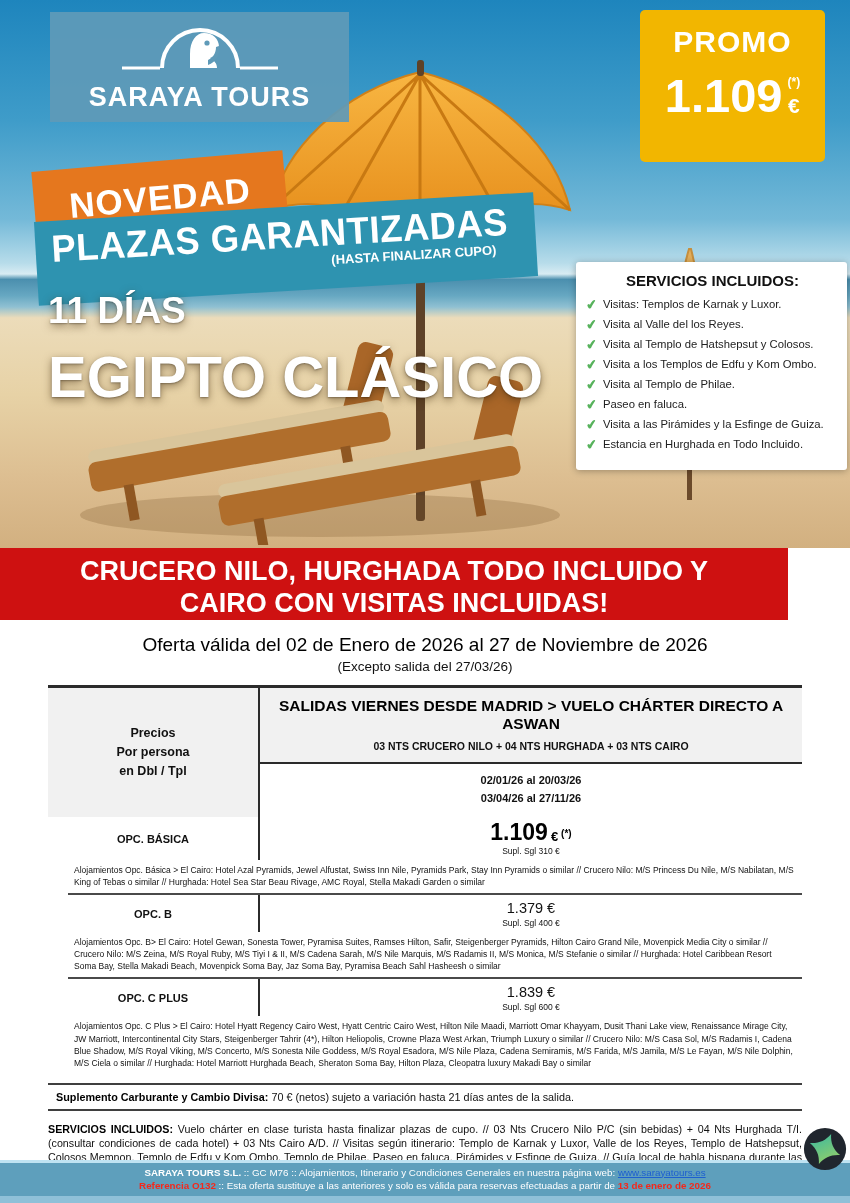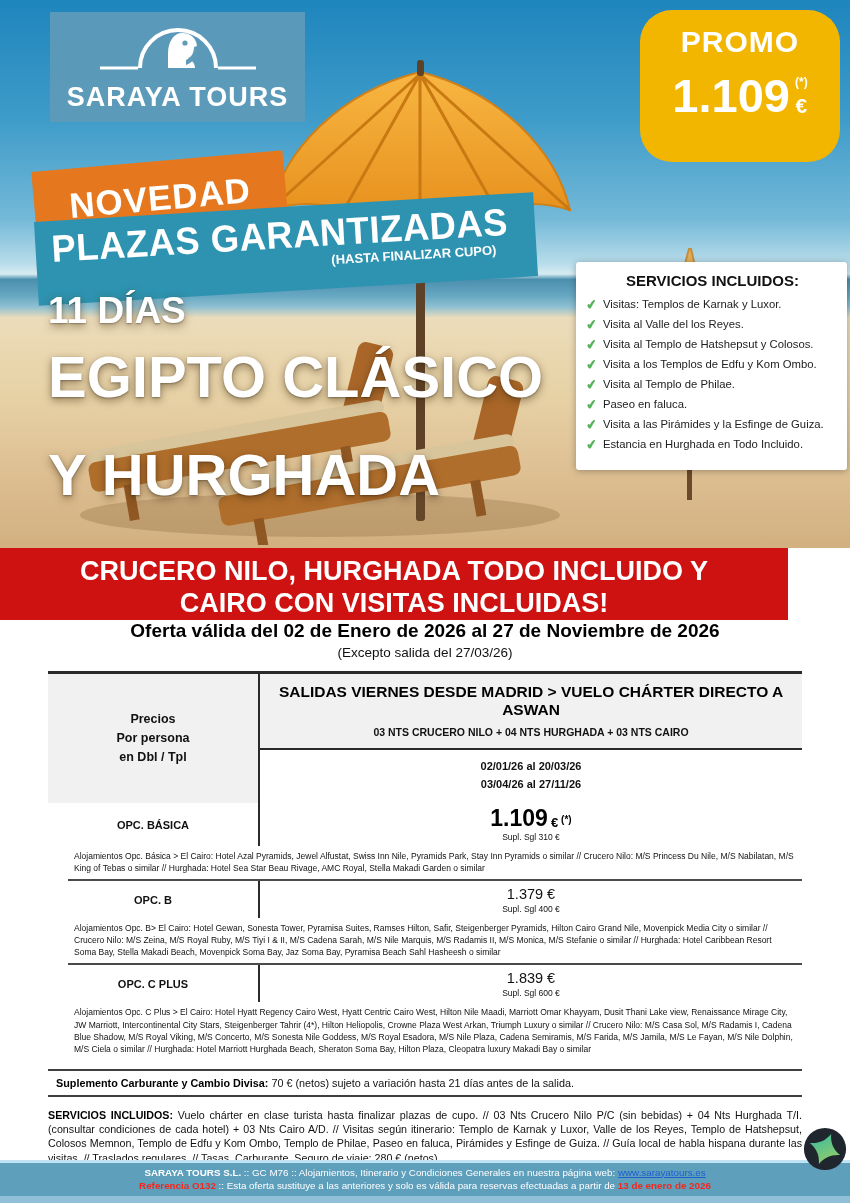--- a/index.html
+++ b/index.html
@@ -10,30 +10,30 @@
   
   .photo {
     position: absolute; left: 0; top: 0; width: 850px; height: 548px; overflow: hidden;
     background: linear-gradient(180deg,
       #1e85bd 0%, #3f9cc9 22%, #74b9d8 40%, #b7dcea 48%, #d8ecf3 50%,
       #4b8fae 51%, #67a8c2 54%, #8fc0d2 56%,
       #ecdcba 58%, #e7d2a6 72%, #dcBD90 88%, #d2b080 100%);
   }
   .photo svg { position: absolute; }
   .logo-box {
-    position: absolute; left: 50px; top: 12px; width: 255px; height: 110px;
+    position: absolute; left: 50px; top: 12px; width: 299px; height: 110px;
     background: rgba(95,154,184,0.93);
     display: flex; flex-direction: column; align-items: center; justify-content: center; gap: 2px;
     z-index: 4;
   }
   .brand-name { color: #fff; font-size: 27px; font-weight: bold; letter-spacing: 1px; white-space: nowrap; }
 
   .promo-box {
-    position: absolute; left: 640px; top: 10px; width: 200px; height: 152px;
-    background: #F2B600; border-radius: 32px; text-align: center; padding-top: 15px; z-index: 4;
+    position: absolute; left: 640px; top: 10px; width: 185px; height: 152px;
+    background: #F2B600; border-radius: 5px; text-align: center; padding-top: 15px; z-index: 4;
   }
   .promo-label { color: #fff; font-size: 30px; font-weight: 800; letter-spacing: 1px; }
   .promo-price-row { margin-top: 16px; display: flex; justify-content: center; align-items: flex-end; gap: 5px; }
   .promo-price { color: #fff; font-size: 47px; font-weight: 800; line-height: 0.85; }
   .promo-side { display: flex; flex-direction: column; align-items: center; }
   .promo-ast { color: #fff; font-size: 12px; font-weight: bold; margin-bottom: 8px; }
   .promo-cur { color: #fff; font-size: 21px; font-weight: 800; line-height: 0.9; }
 
   .novedad {
     position: absolute; left: 34px; top: 161px; width: 252px; height: 73px;
@@ -67,21 +67,21 @@
 
   
   .banner {
     position: absolute; left: 0; top: 548px; width: 788px; height: 72px;
     background: #CE1111; color: #fff; text-align: center; padding-top: 7px;
   }
   .banner span { display: block; font-size: 27px; font-weight: 800; line-height: 1.2; }
 
   
   .content { position: absolute; left: 0; top: 620px; width: 850px; }
-  .validity { text-align: center; font-size: 19px; font-weight: 700; color: #000; }
+  .validity { margin-top: 14px; text-align: center; font-size: 19px; font-weight: 400; color: #000; }
   .exception { text-align: center; font-size: 13.5px; color: #111; margin-top: 3px; }
 
   .ptable { width: 754px; margin: 11px auto 0; border-top: 3px solid #2b2b2b; }
   .trow { display: grid; grid-template-columns: 210px 1fr; }
   .thead { grid-template-rows: auto auto; }
   .cell-left {
     display: flex; align-items: center; justify-content: center; text-align: center;
     font-weight: bold; color: #111;
   }
   .thead .cell-left { grid-row: 1 / span 2; background: #F1F1F1; font-size: 12.5px; line-height: 1.55; }
@@ -197,21 +197,20 @@
       <span>NOVEDAD</span>
     </div>
     <div class="plazas">
       <div class="plazas-main">PLAZAS GARANTIZADAS</div>
       <div class="plazas-sub">(HASTA FINALIZAR CUPO)</div>
     </div>
 
     <div class="title-block">
       <div class="t-days">11 DÍAS</div>
       <div class="t-main">EGIPTO CLÁSICO</div>
-      <div class="t-main second">Y HURGHADA</div>
     </div>
 
     <div class="services-card">
       <div class="svc-title">SERVICIOS INCLUIDOS:</div>
       <ul class="svc-list">
         <li>
             <span class="check-glyph">✔</span>
             <span>Visitas: Templos de Karnak y Luxor.</span>
           </li>
         <li>

